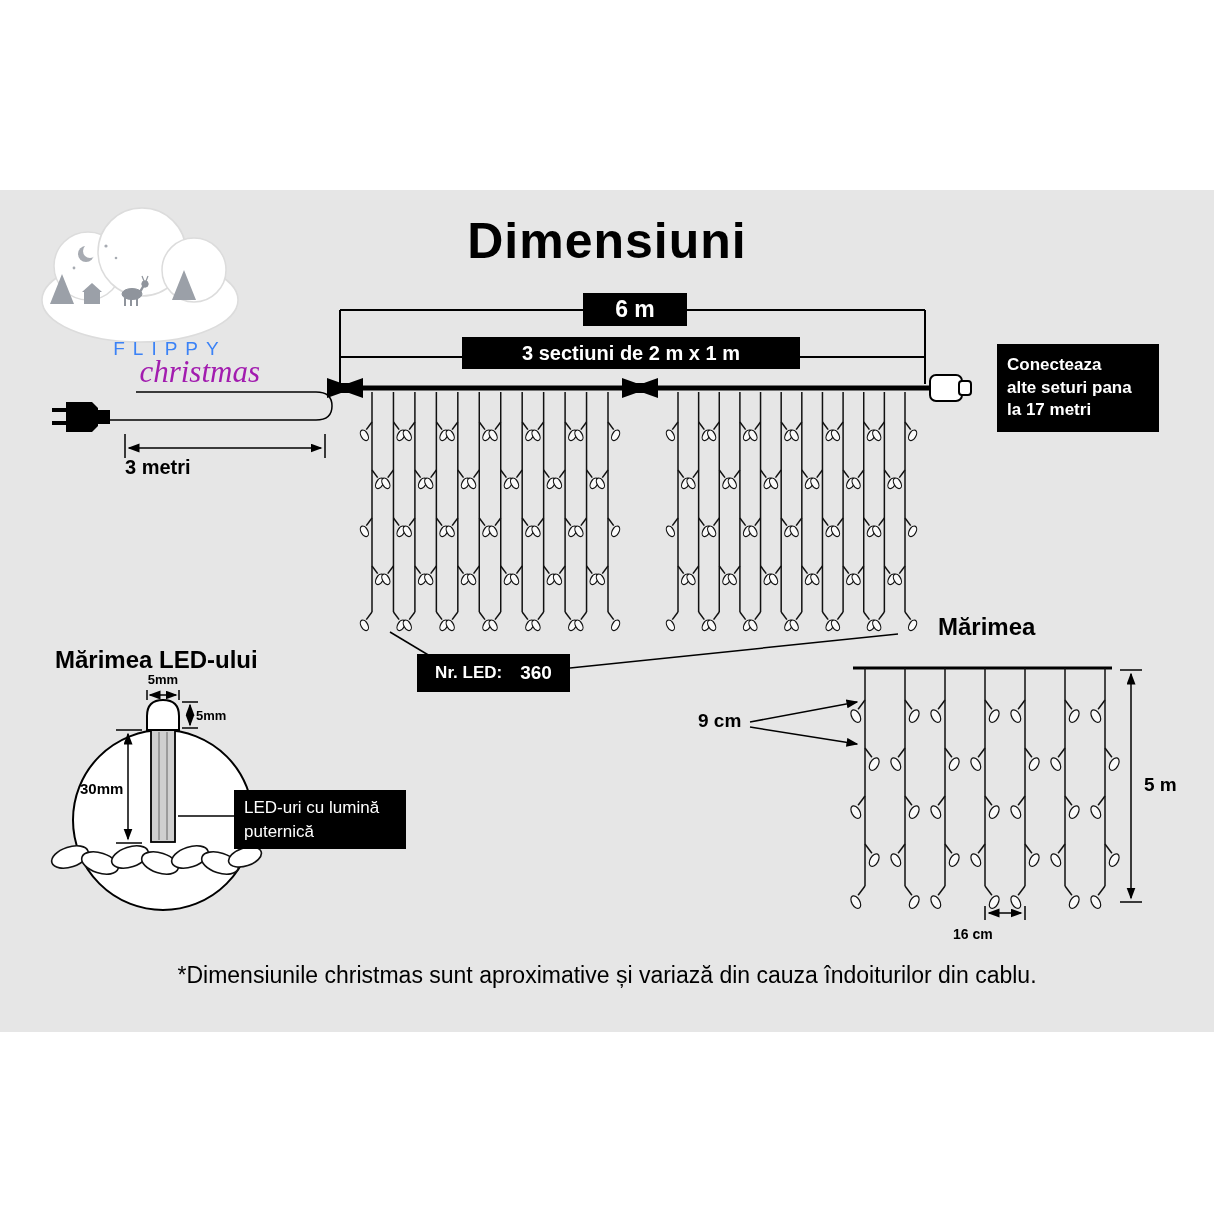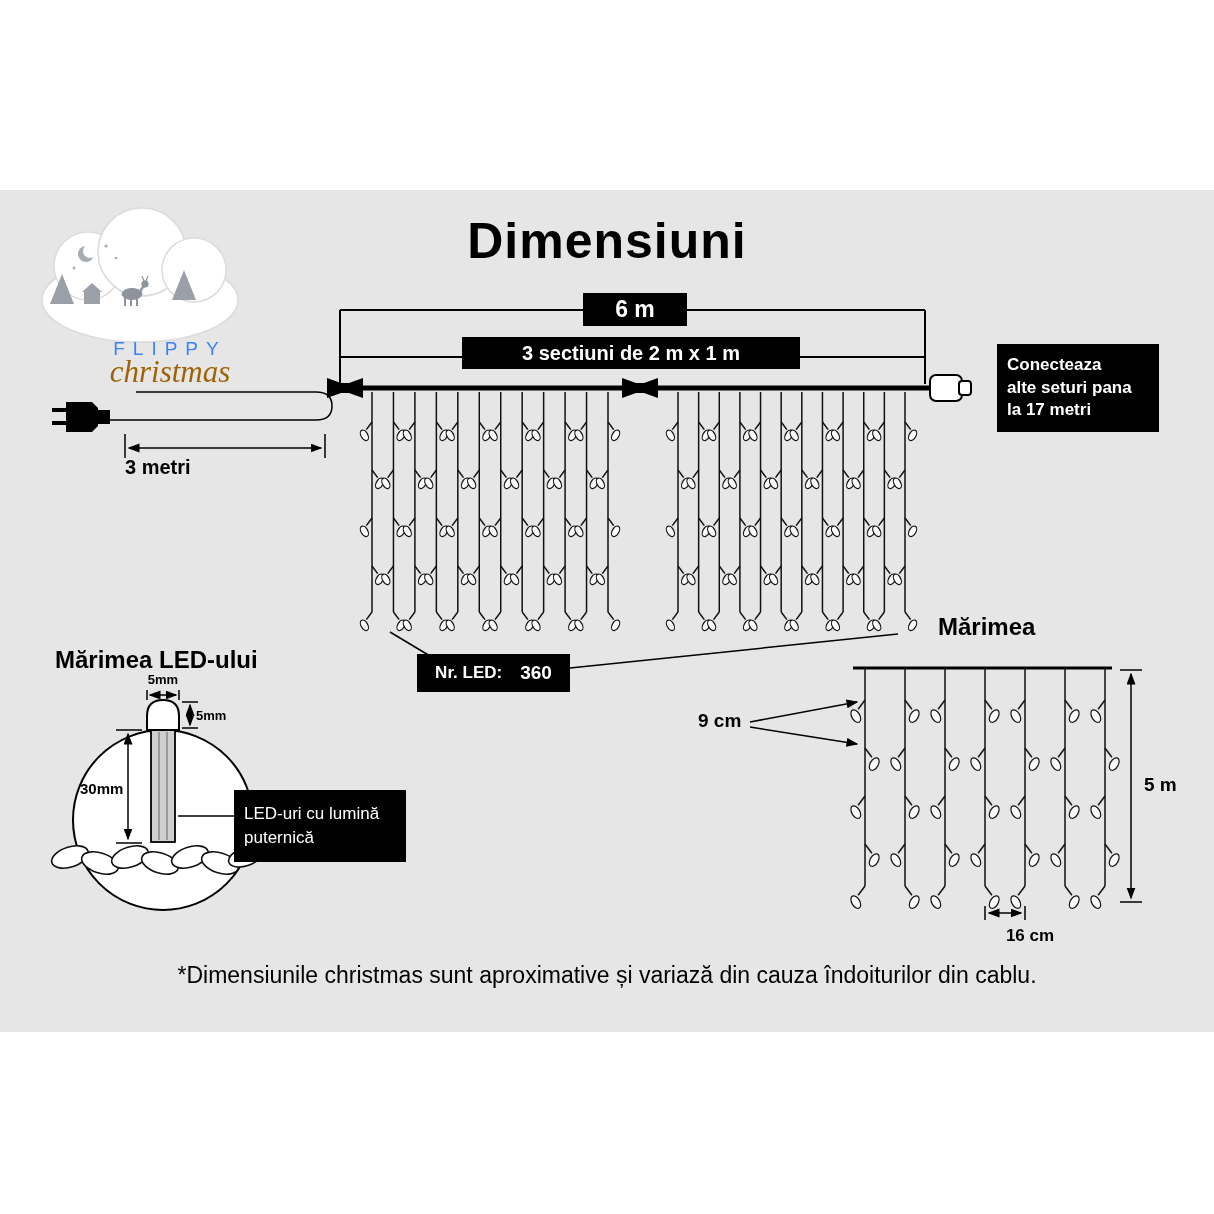--- a/index.html
+++ b/index.html
@@ -11,37 +11,37 @@
          font-size:50px;font-weight:bold;letter-spacing:1px}
   .blackbox{position:absolute;z-index:3;background:#000;color:#fff;font-weight:bold;
             display:flex;align-items:center;justify-content:center;text-align:center}
   #box-6m{left:583px;top:293px;width:104px;height:33px;font-size:23px}
   #box-sections{left:462px;top:337px;width:338px;height:32px;font-size:20px}
   #box-connect{left:997px;top:344px;width:162px;height:88px;font-size:17px;
                justify-content:flex-start;text-align:left;padding:8px 10px;line-height:1.35;white-space:pre-line}
   #box-nrled{left:417px;top:654px;width:153px;height:38px;gap:18px}
   #box-nrled .nl-label{font-size:17px}
   #box-nrled .nl-value{font-size:19px}
-  #box-lednote{left:234px;top:790px;width:172px;height:72px;font-size:17px;font-weight:normal;
+  #box-lednote{left:234px;top:790px;width:172px;height:59px;font-size:17px;font-weight:normal;
                justify-content:flex-start;text-align:left;padding:6px 10px;line-height:1.4;white-space:pre-line}
   .lbl{position:absolute;z-index:2;font-weight:bold}
   #lbl-spatiere{left:938px;top:613px;font-size:24px}
   #lbl-marimea{left:55px;top:646px;font-size:24px}
   #lbl-3metri{left:125px;top:456px;width:200px;font-size:20px}
   #lbl-9cm{left:698px;top:710px;font-size:19px}
   #lbl-1m{left:1144px;top:774px;font-size:19px}
-  #lbl-16cm{left:982px;top:926px;width:96px;text-align:center;font-size:17px}
+  #lbl-16cm{left:953px;top:926px;width:96px;text-align:left;font-size:14px}
   #lbl-5mm-top{left:133px;top:672px;width:60px;text-align:center;font-size:13px}
   #lbl-5mm-right{left:196px;top:708px;font-size:13px}
   #lbl-30mm{left:80px;top:780px;font-size:15px}
   #footer{position:absolute;z-index:2;left:0;top:962px;width:100%;text-align:center;font-size:23px}
   #logo-flippy{position:absolute;z-index:2;left:90px;top:338px;width:160px;text-align:center;
                font-size:19px;letter-spacing:8px;color:#3b82f6}
-  #logo-christmas{position:absolute;z-index:2;left:80px;top:354px;width:180px;text-align:center;
-               font-size:31px;font-style:italic;font-family:"Liberation Serif",serif;color:#a16207}
+  #logo-christmas{position:absolute;z-index:2;left:80px;top:354px;width:180px;text-align:right;
+               font-size:31px;font-style:italic;font-family:"Liberation Serif",serif;color:#a21caf}
   
   .dim{stroke:#000;stroke-width:2;fill:none}
   .thin{stroke:#000;stroke-width:1.5;fill:none}
   .cable{stroke:#000;stroke-width:5;fill:none}
   .wire{stroke:#111;stroke-width:1.5}
   .bulb{fill:#fafafa;stroke:#111;stroke-width:1.2}
 </style>
 </head>
 <body>
 

